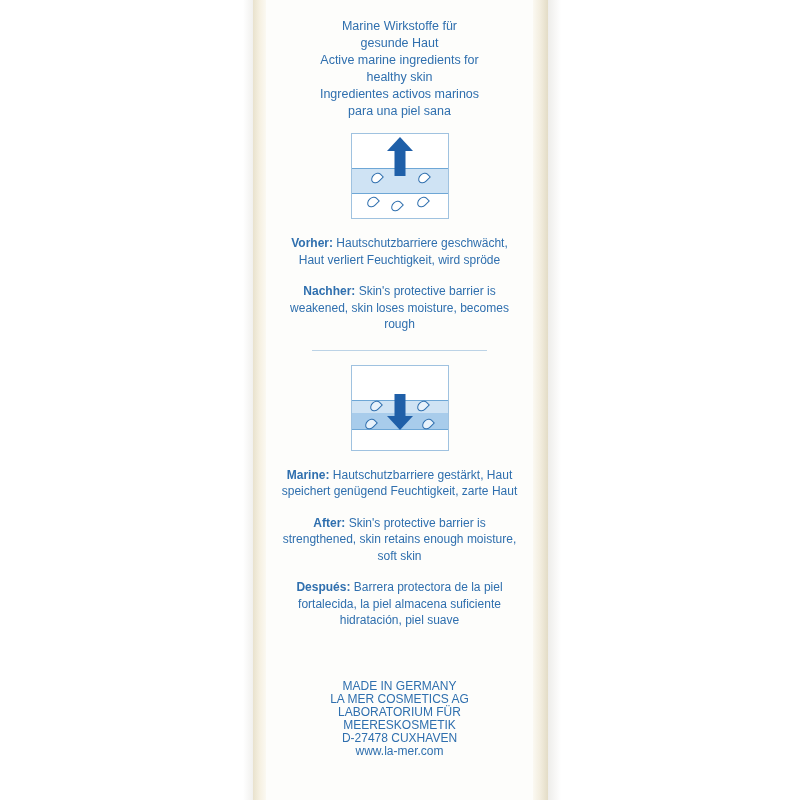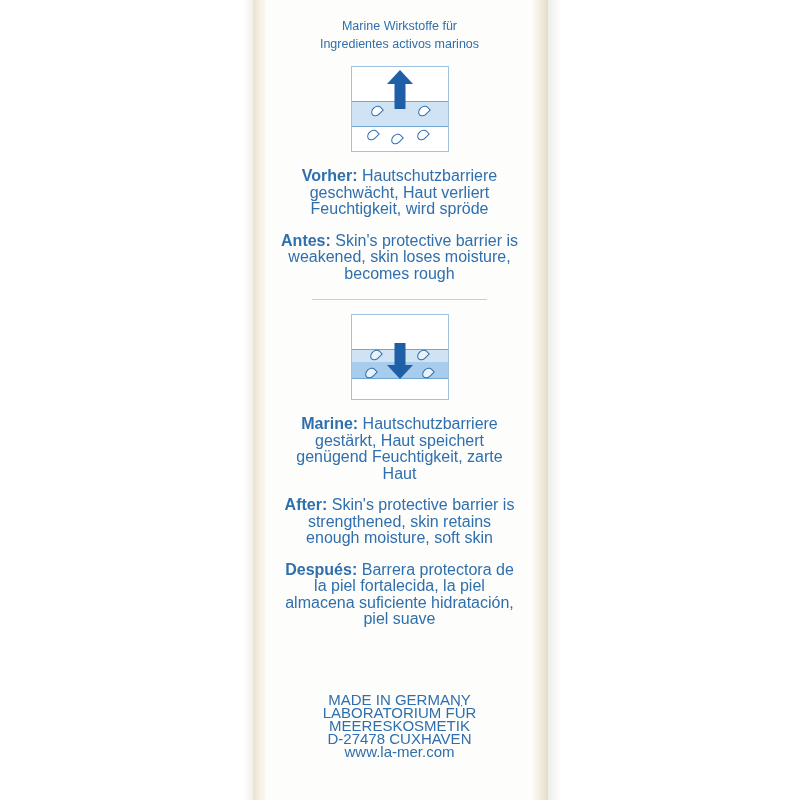--- a/index.html
+++ b/index.html
@@ -155,40 +155,40 @@
     border: 1.2px solid #2f6fae;
     border-radius: 60% 0 60% 60%;
     transform: rotate(45deg);
   }
   .drop.solid {
     background: #e8f2fb;
   }
 
   .caption {
     margin-top: 16px;
-    font-size: 16px;
+    font-size: 12px;
     line-height: 16.5px;
     color: #2f6fae;
   }
   .caption + .caption { margin-top: 15px; }
   .caption b { font-weight: bold; }
 
   .divider {
     margin: 17px auto 0 auto;
     width: 175px;
     height: 1px;
     background: #bcd3e6;
   }
 
   .footer {
     position: absolute;
     left: 0;
     right: 0;
     bottom: 42px;
-    font-size: 15px;
+    font-size: 12px;
     line-height: 13px;
     color: #2f6fae;
     text-align: center;
   }
 </style>
 </head>
 <body>
 
 <div id="scene">
 
@@ -197,25 +197,29 @@
 
   <div class="box"></div>
   <div class="edge-left"></div>
   <div class="edge-right"></div>
 
   <div class="panel">
 
     <div class="headline">
       <div class="line-block">
         <div>Marine Wirkstoffe für</div>
+        <div>gesunde Haut</div>
       </div>
       <div class="line-block">
+        <div>Active marine ingredients for</div>
+        <div>healthy skin</div>
       </div>
       <div class="line-block">
         <div>Ingredientes activos marinos</div>
+        <div>para una piel sana</div>
       </div>
     </div>
 
     <div class="icon-wrap">
       <div class="icon">
         <div class="band-before"></div>
 
         <div class="arrow-stem" style="top:14px;width:11px;height:28px;"></div>
         <div class="arrow-up" style="top:3px;border-left:13px solid transparent;border-right:13px solid transparent;border-bottom:14px solid #1f5fa8;"></div>
         <div class="drop" style="left:20px;top:38px;"></div>
@@ -224,21 +228,21 @@
         <div class="drop" style="left:40px;top:66px;"></div>
         <div class="drop" style="left:66px;top:62px;"></div>
       </div>
     </div>
 
     <div class="caption">
       <b>Vorher:</b>
       <span>Hautschutzbarriere geschwächt, Haut verliert Feuchtigkeit, wird spröde</span>
     </div>
     <div class="caption">
-      <b>Antes:</b>
+      <b>Nachher:</b>
       <span>Skin's protective barrier is weakened, skin loses moisture, becomes rough</span>
     </div>
 
     <div class="divider"></div>
 
     <div class="icon-wrap">
       <div class="icon">
         <div class="band-after-1"></div>
         <div class="band-after-2"></div>
 
@@ -259,20 +263,21 @@
       <b>After:</b>
       <span>Skin's protective barrier is strengthened, skin retains enough moisture, soft skin</span>
     </div>
     <div class="caption">
       <b>Después:</b>
       <span>Barrera protectora de la piel fortalecida, la piel almacena suficiente hidratación, piel suave</span>
     </div>
 
     <div class="footer">
       <div>MADE IN GERMANY</div>
+      <div>LA MER COSMETICS AG</div>
       <div>LABORATORIUM FÜR</div>
       <div>MEERESKOSMETIK</div>
       <div>D-27478 CUXHAVEN</div>
       <div>www.la-mer.com</div>
     </div>
 
   </div>
 </div>
 
 </body></html>

